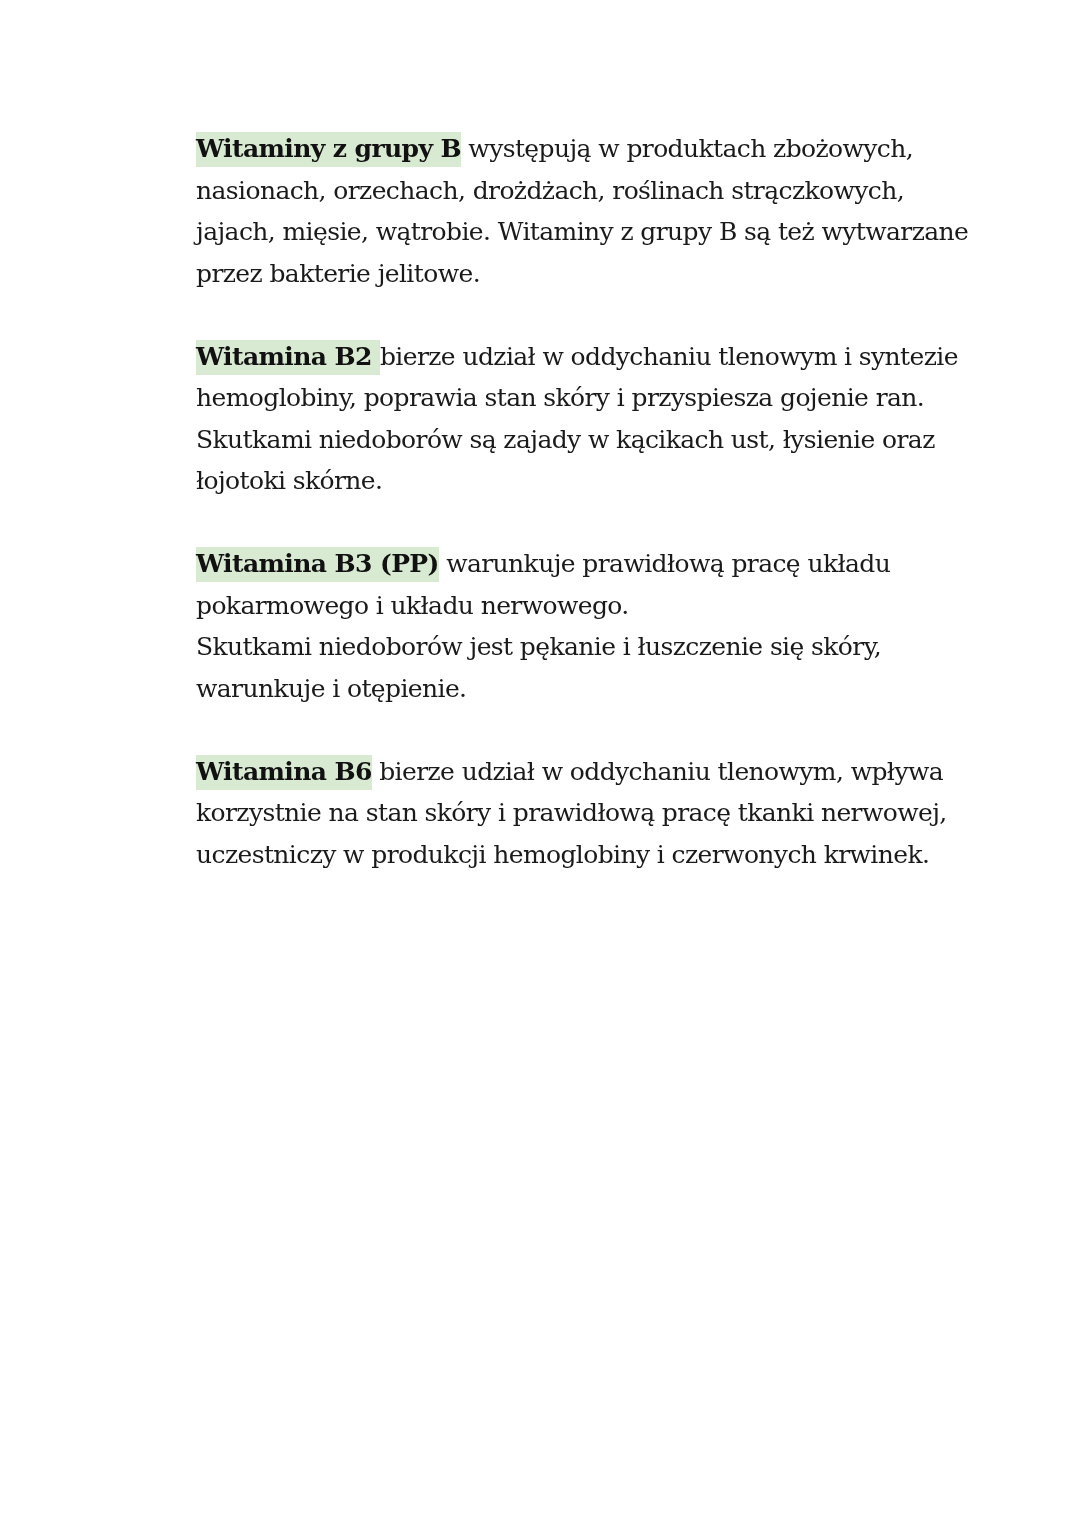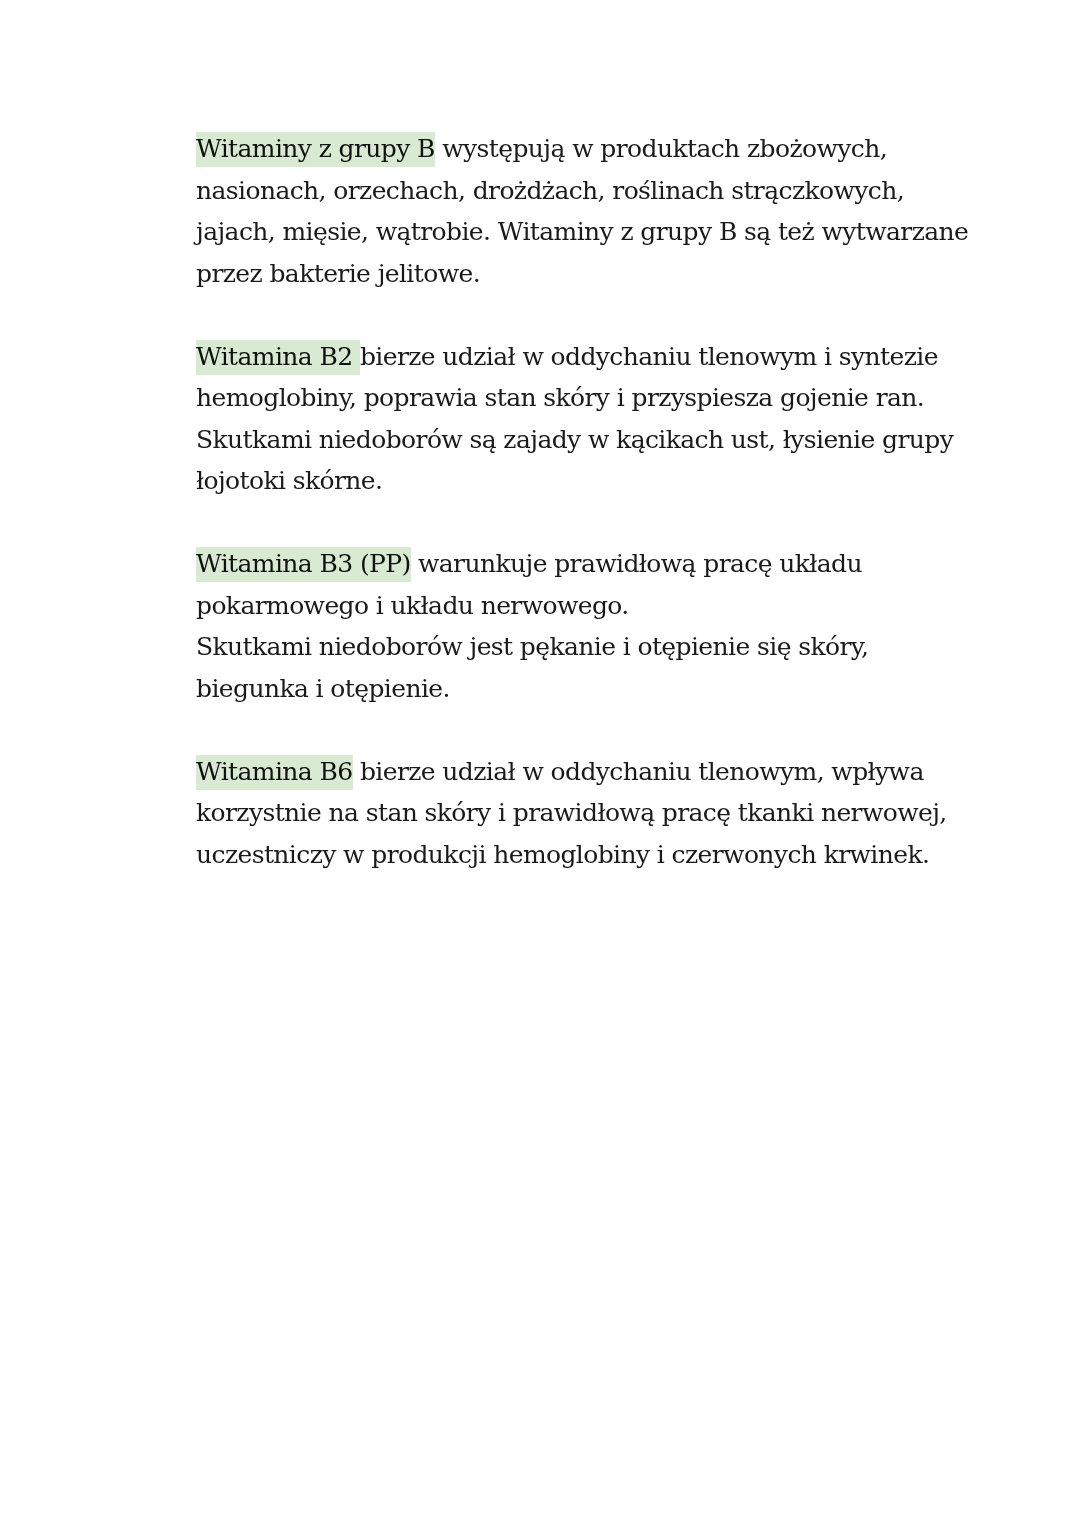--- a/index.html
+++ b/index.html
@@ -22,45 +22,45 @@
       font-size: 25px;
       line-height: 41.5px;
       color: #1a1a1a;
       letter-spacing: -0.6px;
     }
     .section {
       margin: 0 0 41.5px 0;
     }
     .hl {
       background: #d9ead3;
-      font-weight: normal;
+      font-weight: bold;
       color: #111111;
       padding: 2px 0 4px 0;
     }
     p {
       margin: 0;
     }
   </style>
 </head>
 <body>
 
 <div class="page">
 
   <div class="section">
     <p><span class="hl">Witaminy z grupy B</span><span> występują w produktach zbożowych, nasionach, orzechach, drożdżach, roślinach strączkowych, jajach, mięsie, wątrobie. Witaminy z grupy B są też wytwarzane przez bakterie jelitowe.</span></p>
   </div>
 
   <div class="section">
     <p><span class="hl">Witamina B2 </span><span> bierze udział w oddychaniu tlenowym i syntezie hemoglobiny, poprawia stan skóry i przyspiesza gojenie ran.</span></p>
-    <p>Skutkami niedoborów są zajady w kącikach ust, łysienie grupy łojotoki skórne.</p>
+    <p>Skutkami niedoborów są zajady w kącikach ust, łysienie oraz łojotoki skórne.</p>
   </div>
 
   <div class="section">
     <p><span class="hl">Witamina B3 (PP)</span><span> warunkuje prawidłową pracę układu pokarmowego i układu nerwowego.</span></p>
-    <p>Skutkami niedoborów jest pękanie i otępienie się skóry, biegunka i otępienie.</p>
+    <p>Skutkami niedoborów jest pękanie i łuszczenie się skóry, warunkuje i otępienie.</p>
   </div>
 
   <div class="section">
     <p><span class="hl">Witamina B6</span><span> bierze udział w oddychaniu tlenowym, wpływa korzystnie na stan skóry i prawidłową pracę tkanki nerwowej, uczestniczy w produkcji hemoglobiny i czerwonych krwinek.</span></p>
   </div>
 
 
 </div>
 
 </body></html>

